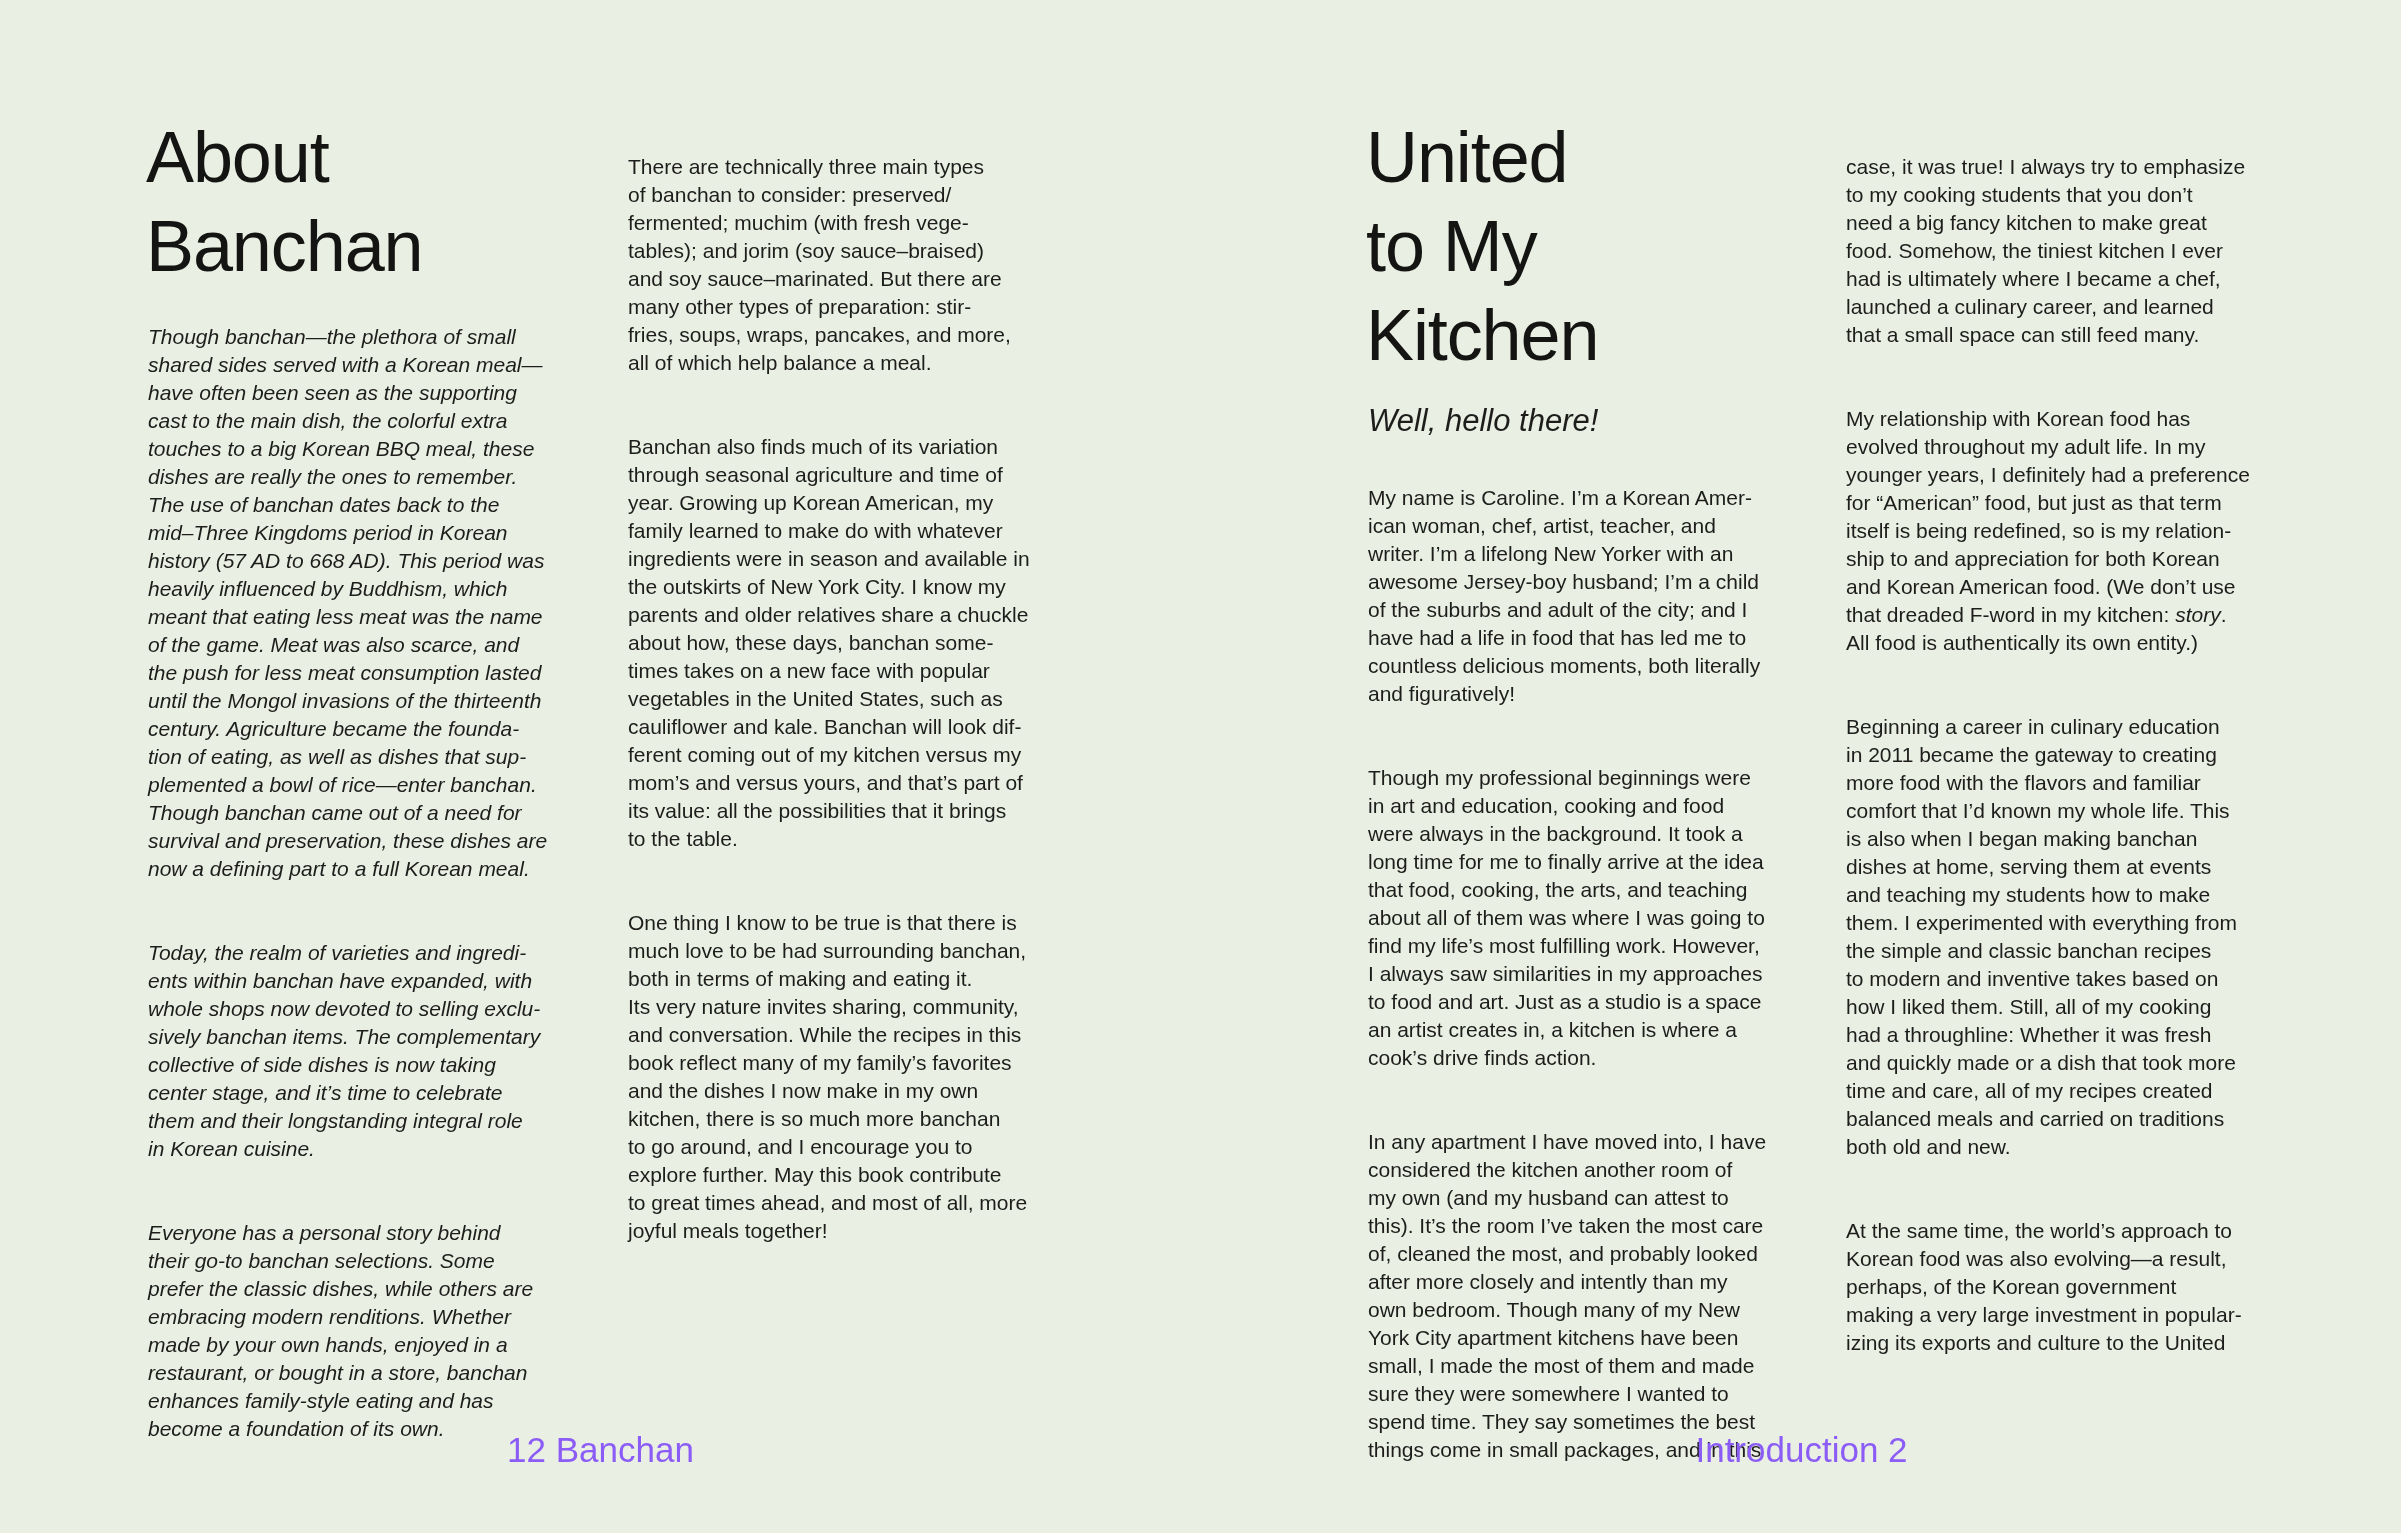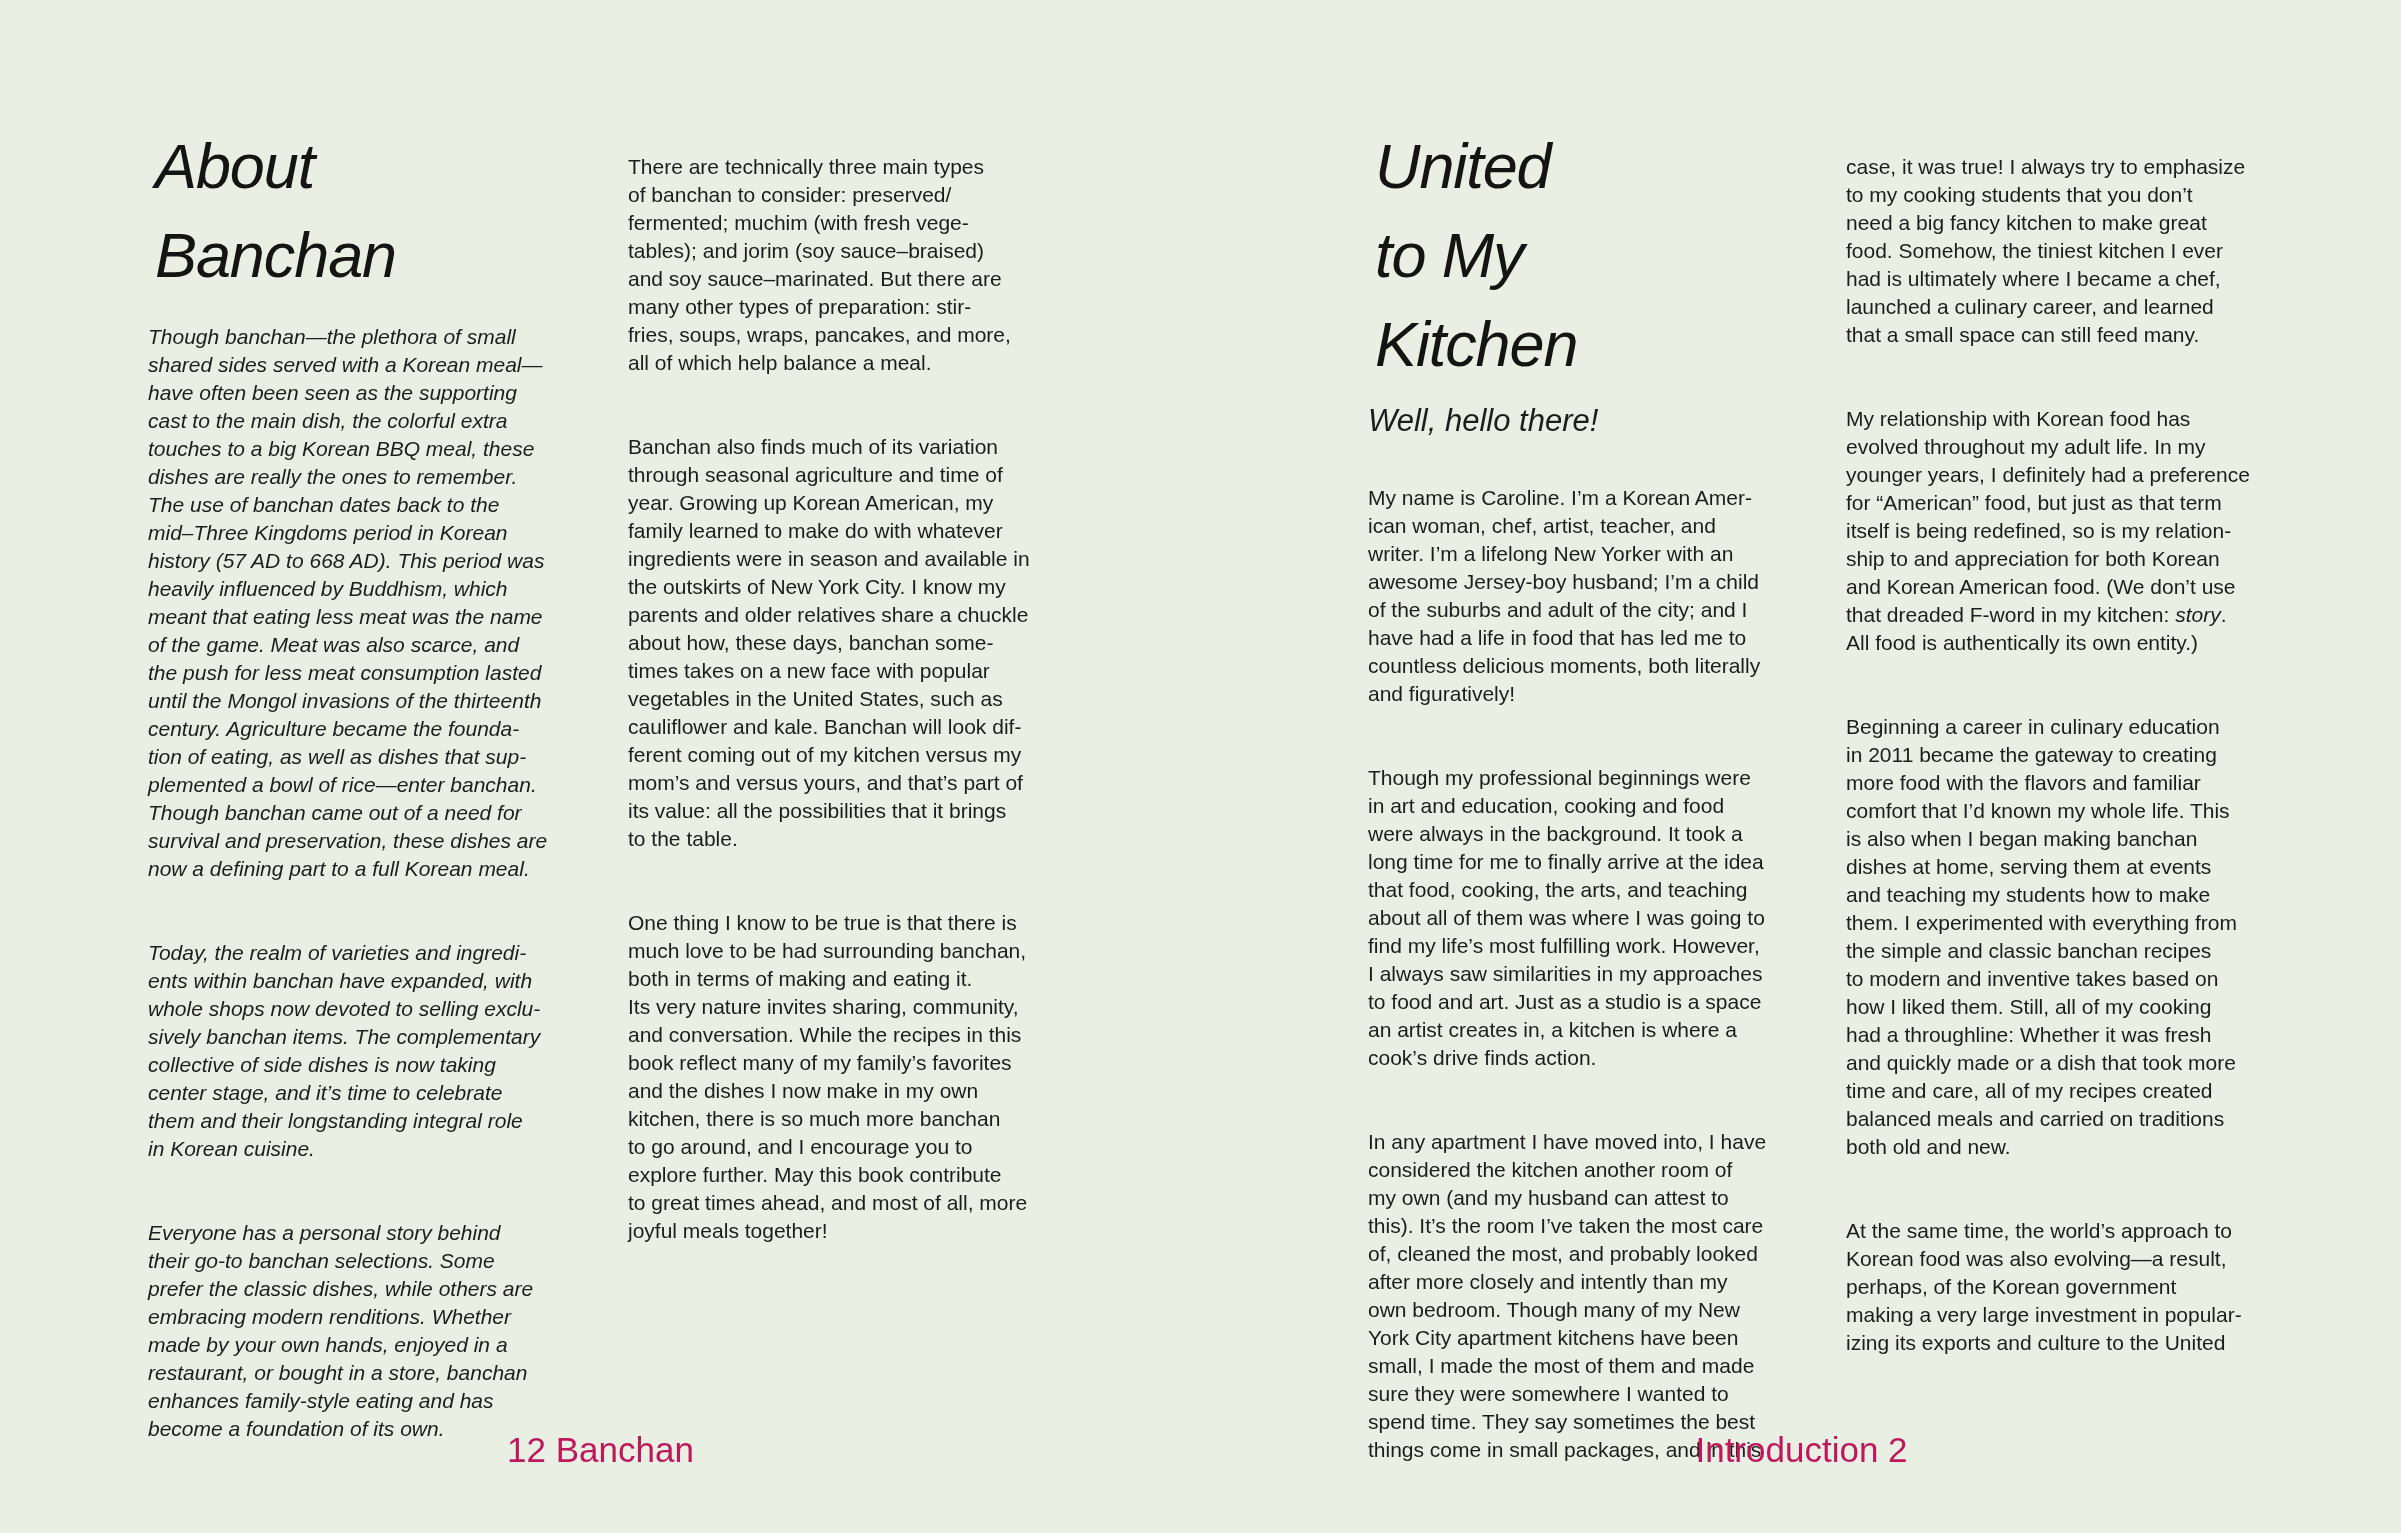--- a/index.html
+++ b/index.html
@@ -23,28 +23,27 @@
     position: absolute;
     top: 0;
     width: 1201px;
     height: 1533px;
   }
   .page.left  { left: 0; }
   .page.right { left: 1201px; }
 
   .title {
     position: absolute;
-    margin: 9px;
-    font-size: 63px;
+    margin: 0;
+    font-size: 72px;
     line-height: 89px;
     font-weight: 400;
     letter-spacing: -1.1px;
     white-space: pre-line;
     color: #141412;
-    font-style: italic;
   }
   .page.left  .title { left: 146px;  top: 113px; }
   .page.right .title { left: 165px;  top: 113px; }
 
   .subtitle {
     position: absolute;
     left: 167px;
     top: 407px;
     margin: 0;
     font-size: 31px;
@@ -75,21 +74,21 @@
 
   .folio {
     position: absolute;
     top: 1432px;
     left: 0;
     width: 1201px;
     margin: 0;
     text-align: center;
     font-size: 35px;
     line-height: 35px;
-    color: #be185d;
+    color: #8b5cf6;
     white-space: pre-line;
   }
 </style>
 </head>
 <body>
 
 <div class="spread">
 
   <section class="page left">
     <h1 class="title">About

